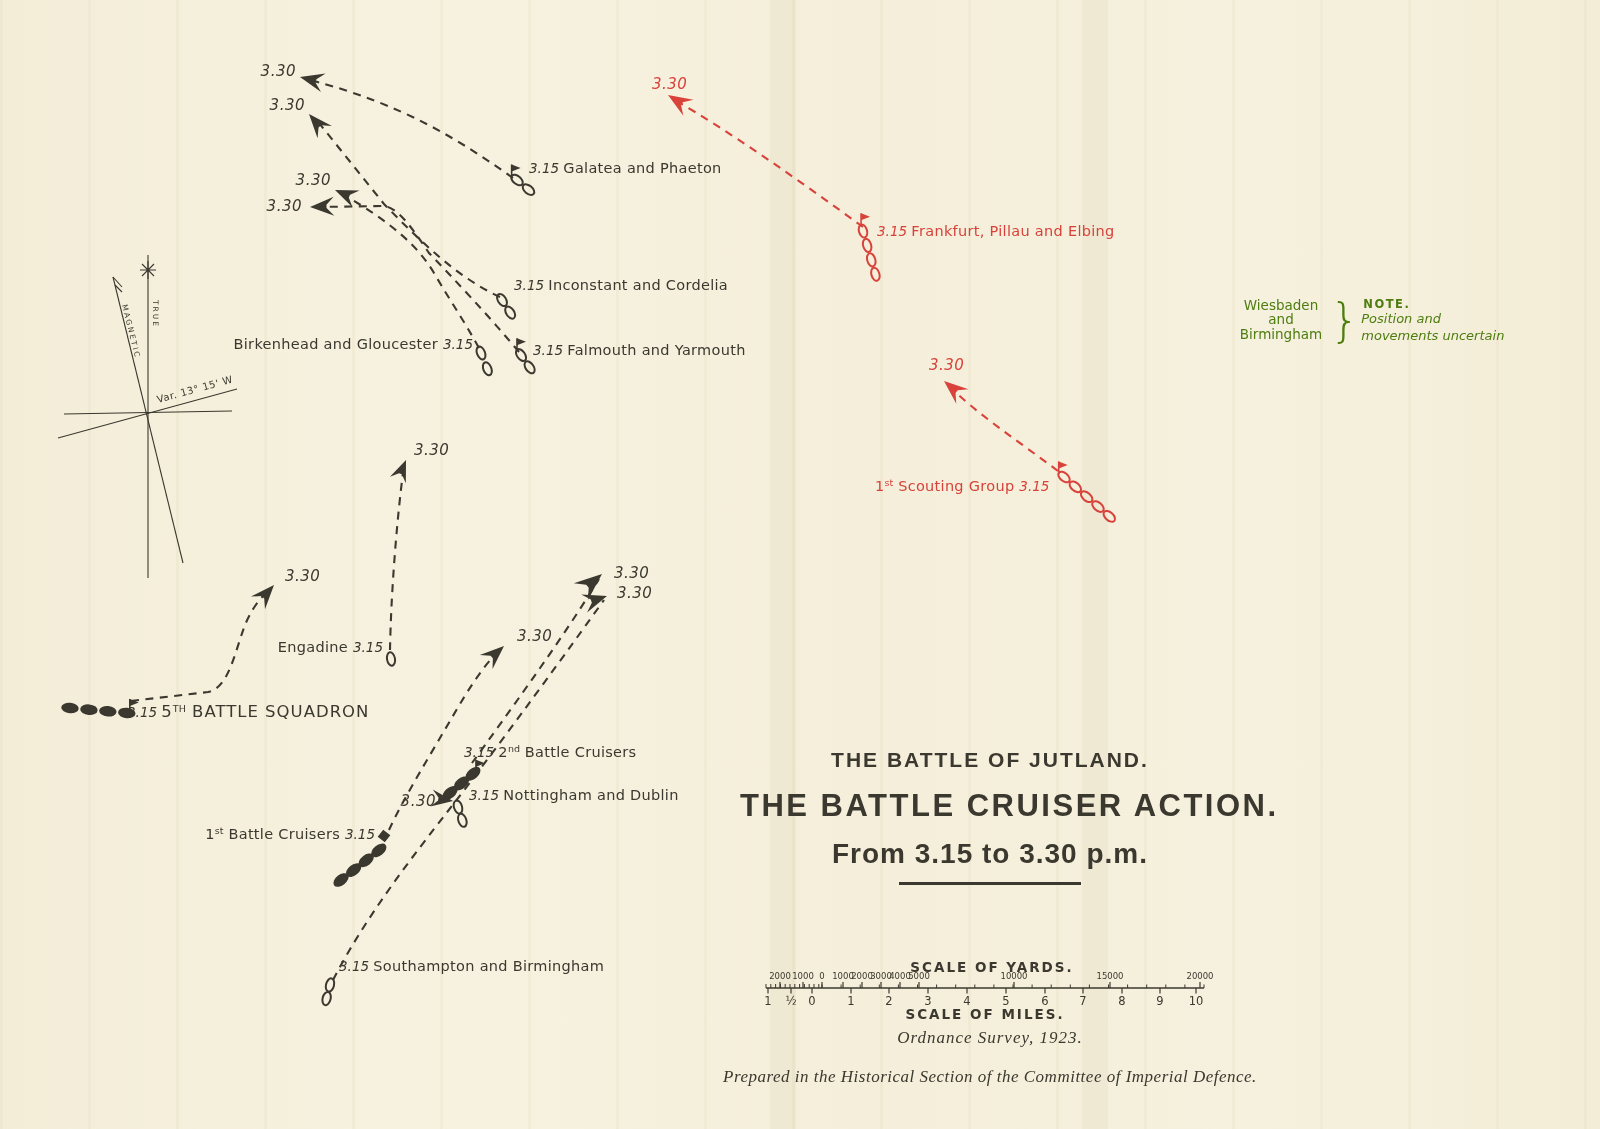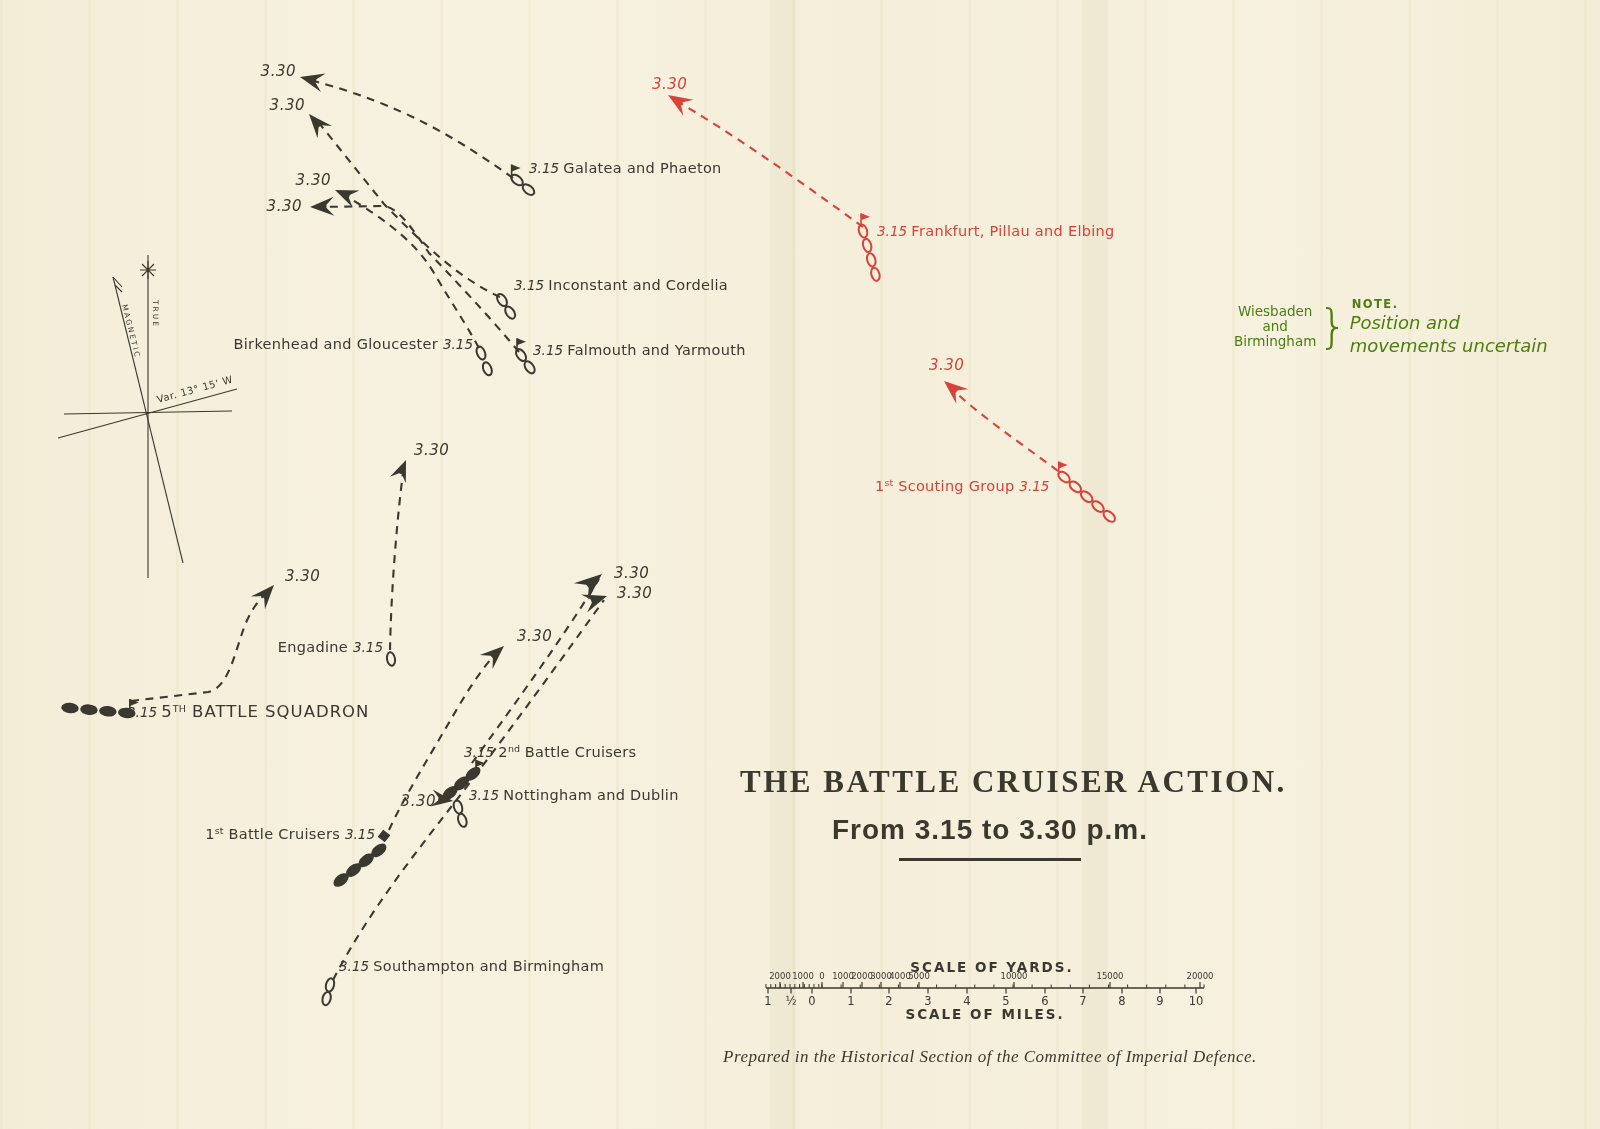--- a/index.html
+++ b/index.html
@@ -20,32 +20,32 @@
   .sup{font-size:9.5px;}
   .cmp{stroke:#3b382f;stroke-width:1.1;fill:none;}
   .cmpt{font-size:7.5px;letter-spacing:2px;fill:#3b382f;}
   .vart{font-size:10px;fill:#3b382f;letter-spacing:.5px;}
   .sy{font-size:8.5px;fill:#3b382f;}
   .sm{font-size:11.5px;fill:#3b382f;}
   .st{font-size:13.5px;letter-spacing:2px;fill:#3b382f;font-weight:600;}
   .overlay{position:absolute;color:#3b382f;}
   .title-block{top:748px;left:740px;width:500px;text-align:center;}
   .tb1{font-family:"Liberation Sans","DejaVu Sans",sans-serif;font-weight:bold;font-size:21px;letter-spacing:2px;}
-  .tb2{font-family:Liberation Serif, serif;font-weight:bold;font-size:31px;letter-spacing:2.5px;margin-top:16px;white-space:nowrap;}
+  .tb2{font-family:Liberation Sans, sans-serif;font-weight:bold;font-size:31px;letter-spacing:2.5px;margin-top:16px;white-space:nowrap;}
   .tb3{font-family:"Liberation Sans","DejaVu Sans",sans-serif;font-weight:600;font-size:28px;letter-spacing:1px;margin-top:14px;}
   .tb-rule{width:182px;height:3px;background:#3b382f;margin:12px auto 0;}
   .credits{top:1028px;left:650px;width:680px;text-align:center;font-family:"Liberation Serif","DejaVu Serif",serif;font-style:italic;}
   .cr1{font-size:17px;letter-spacing:1px;}
   .cr2{font-size:17px;letter-spacing:.5px;margin-top:19px;white-space:nowrap;}
   .note-block{top:295px;left:1234px;width:280px;color:#4d7c0f;display:flex;align-items:center;}
   .note-names{width:94px;text-align:center;font-size:13.5px;line-height:1.1;}
   .note-brace{font-size:46px;font-weight:200;line-height:1;margin:0 2px;font-family:"DejaVu Sans",sans-serif;}
   .note-right{padding-top:2px;}
   .note-head{font-size:11.5px;font-weight:bold;letter-spacing:1.5px;margin-left:2px;}
-  .note-body{font-style:italic;font-size:18px;line-height:1.3;white-space:nowrap;}
+  .note-body{font-style:italic;font-size:13px;line-height:1.3;white-space:nowrap;}
 </style>
 </head>
 <body>
 
 <div class="band" style="left:770px"></div>
 <div class="band" style="left:1082px"></div>
 
 <svg id="map" viewBox="0 0 1600 1129" width="1600" height="1129" style="position:absolute;left:0;top:0">
 
   <g id="compass">
@@ -294,20 +294,22 @@
   <div class="note-right">
     <div class="note-head">NOTE.</div>
     <div class="note-body">
       <div>Position and</div>
       <div>movements uncertain</div>
     </div>
   </div>
 </div>
 
 <div class="overlay title-block">
+  <div class="tb1">THE BATTLE OF JUTLAND.</div>
   <div class="tb2">THE BATTLE CRUISER ACTION.</div>
   <div class="tb3">From 3.15 to 3.30 p.m.</div>
   <div class="tb-rule"></div>
 </div>
 
 <div class="overlay credits">
+  <div class="cr1">Ordnance Survey, 1923.</div>
   <div class="cr2">Prepared in the Historical Section of the Committee of Imperial Defence.</div>
 </div>
 
 </body></html>

